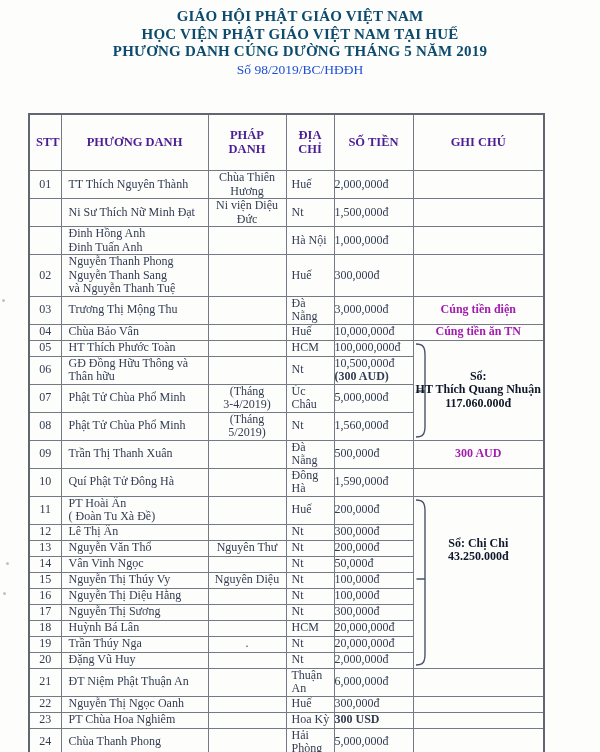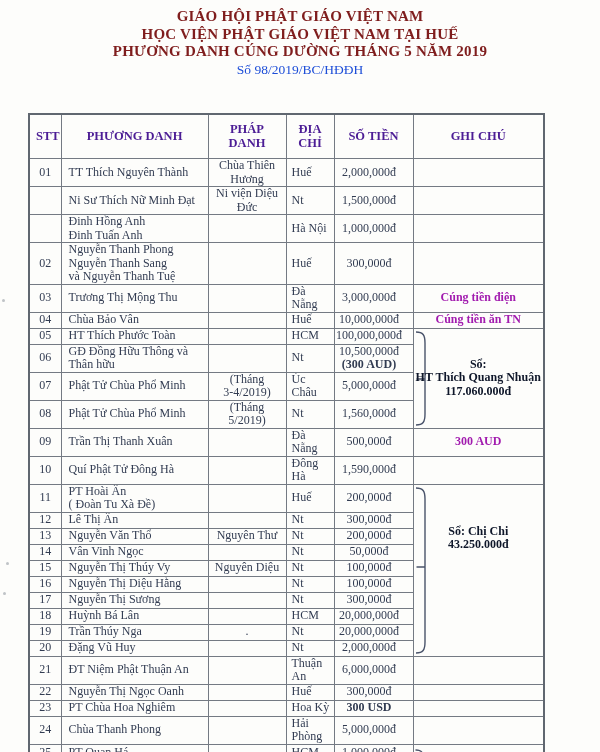--- a/index.html
+++ b/index.html
@@ -6,40 +6,40 @@
   .page{
     position:relative;
     width:600px;height:752px;
     background:#fdfdfb;
     overflow:hidden;
     font-family:"Liberation Serif","DejaVu Serif",serif;
     color:#2c374e;
   }
   
   .doc-header{position:absolute;top:8px;left:0;width:100%;text-align:center;}
-  .doc-header .h-bold{font-weight:bold;font-size:15px;line-height:17.5px;letter-spacing:.2px;color:#7f1d1d;}
+  .doc-header .h-bold{font-weight:bold;font-size:15px;line-height:17.5px;letter-spacing:.2px;color:#0c4a6e;}
   .doc-header .h-sub{font-size:13.5px;line-height:17px;color:#1d4ed8;}
   
   table.don{
     position:absolute;left:28px;top:113px;
     width:515px;
     border-collapse:collapse;table-layout:fixed;
     border:2px solid #606770;
   }
   .don th,.don td{
     border:1px solid #747a83;
     padding:0;vertical-align:middle;overflow:hidden;
     font-size:12px;line-height:13.5px;color:#323c52;
   }
   .don th{font-weight:bold;text-align:center;font-size:12.5px;line-height:13.5px;padding:1px 6px;color:#4c1d95;}
   td.c-stt{text-align:center;}
   td.c-name{text-align:left;padding-left:7px;}
   td.c-dharma{text-align:center;padding:0 2px;}
   td.c-place{text-align:left;padding-left:5px;}
-  td.c-amount{text-align:center;padding-right:9px;margin-left:44px;}
+  td.c-amount{text-align:left;padding-right:9px;margin-left:44px;}
   td.c-note{text-align:center;font-weight:bold;color:#a21caf;}
   td.c-note-group{position:relative;text-align:center;font-weight:bold;color:#0f172a;}
   td.c-note-group .note-lines{position:relative;z-index:2;}
   .b{font-weight:bold;}
   svg.bracket{position:absolute;left:2px;top:2px;z-index:1;}
   svg.bracket path{fill:none;stroke:#49536a;stroke-width:1.4;stroke-linecap:round;}
   td.bottom-bracket-host{position:relative;overflow:visible;}
   svg.bottom-bracket{position:absolute;left:2px;top:2px;overflow:visible;}
   svg.bottom-bracket path{fill:none;stroke:#49536a;stroke-width:1.4;stroke-linecap:round;}
   .speck{position:absolute;width:3px;height:3px;border-radius:50%;background:#8d939b;opacity:.55;}
@@ -63,21 +63,21 @@
         <col style="width:78px">
       <col style="width:48px">
         <col style="width:79px">
         <col style="width:131px">
     </colgroup>
     <thead>
       <tr style="height:26px">
         <th>STT</th>
         <th>PHƯƠNG DANH</th>
         <th>PHÁP DANH</th>
-        <th style="padding:8px 8px;">ĐỊA CHỈ</th>
+        <th style="padding:14px 8px;">ĐỊA CHỈ</th>
         <th>SỐ TIỀN</th>
         <th>GHI CHÚ</th>
       </tr>
     </thead>
     <tbody id="tbody">
         <tr style="height: 28px;">
           <td class="c-stt">01</td>
           <td class="c-name">
             <div>TT Thích Nguyên Thành</div>
           </td>

